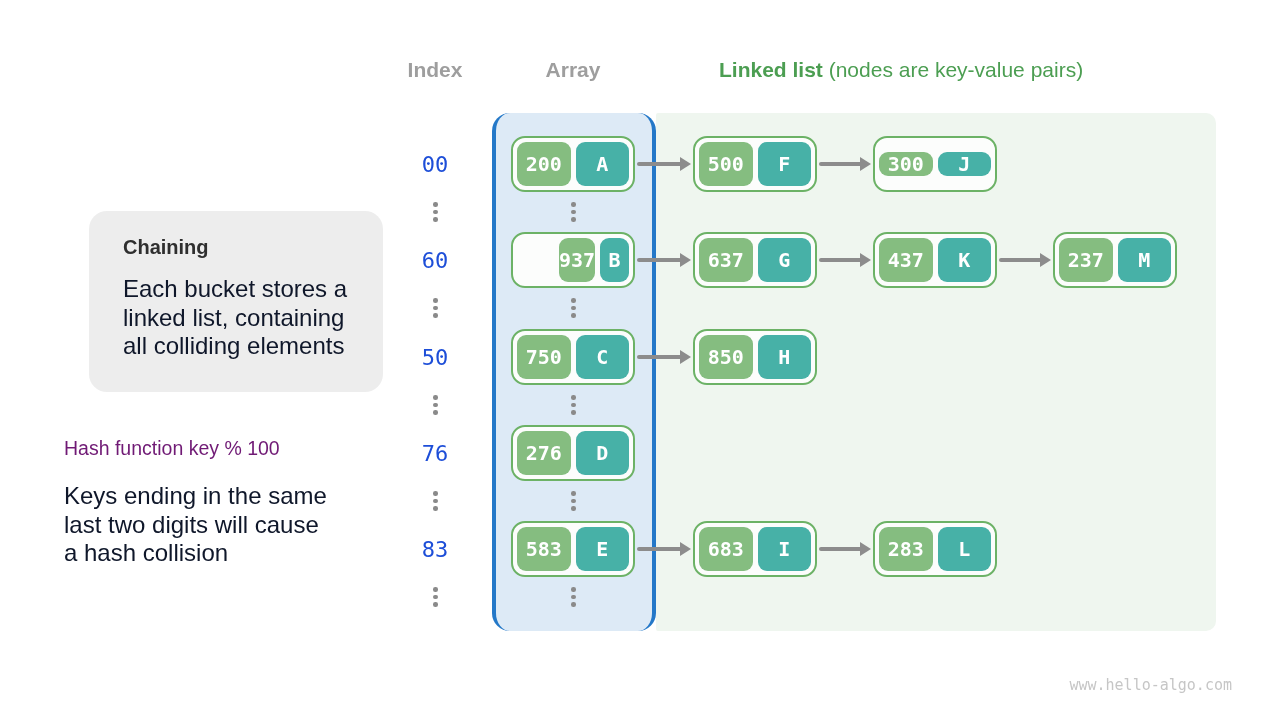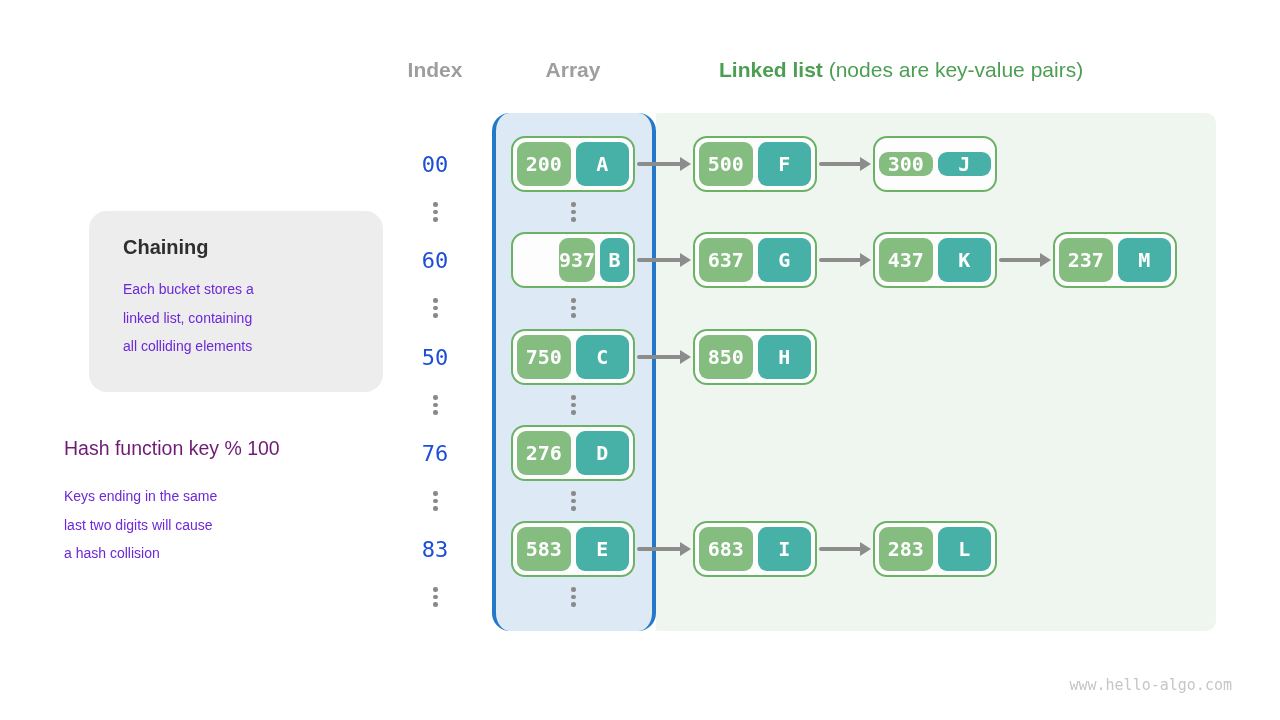--- a/index.html
+++ b/index.html
@@ -16,21 +16,21 @@
   .col-header { font-size:21px; font-weight:bold; color:#9e9e9e; white-space:nowrap; }
   .ll-header  { font-size:21px; color:#4c9e52; white-space:nowrap; }
   .ll-header .bold { font-weight:bold; }
 
   
   .chaining-box {
     left:46px; top:211px; width:294px; height:181px;
     background:#ededed; border-radius:18px; padding:25px 34px;margin-left:43px;
   }
   .chaining-title { font-size:20px; font-weight:bold; color:#2f2f2f; margin-bottom:16px; }
-  .muted-text { font-size:14px; color:#6d28d9; line-height:28.5px; white-space:pre-line; }
+  .muted-text { font-size:24px; color:#0f172a; line-height:28.5px; white-space:pre-line; }
   .hash-title { left:64px; top:437px; font-size:19.5px; color:#701a75; white-space:nowrap; }
   .hash-note  { left:64px; top:482px; }
 
   
   .array-panel {
     left:492px; top:113px; width:164px; height:518px;
     background:#ddeaf6; border-left:4px solid #2478c8; border-right:4px solid #2478c8;
     border-radius:18px;
   }
   .list-panel {

